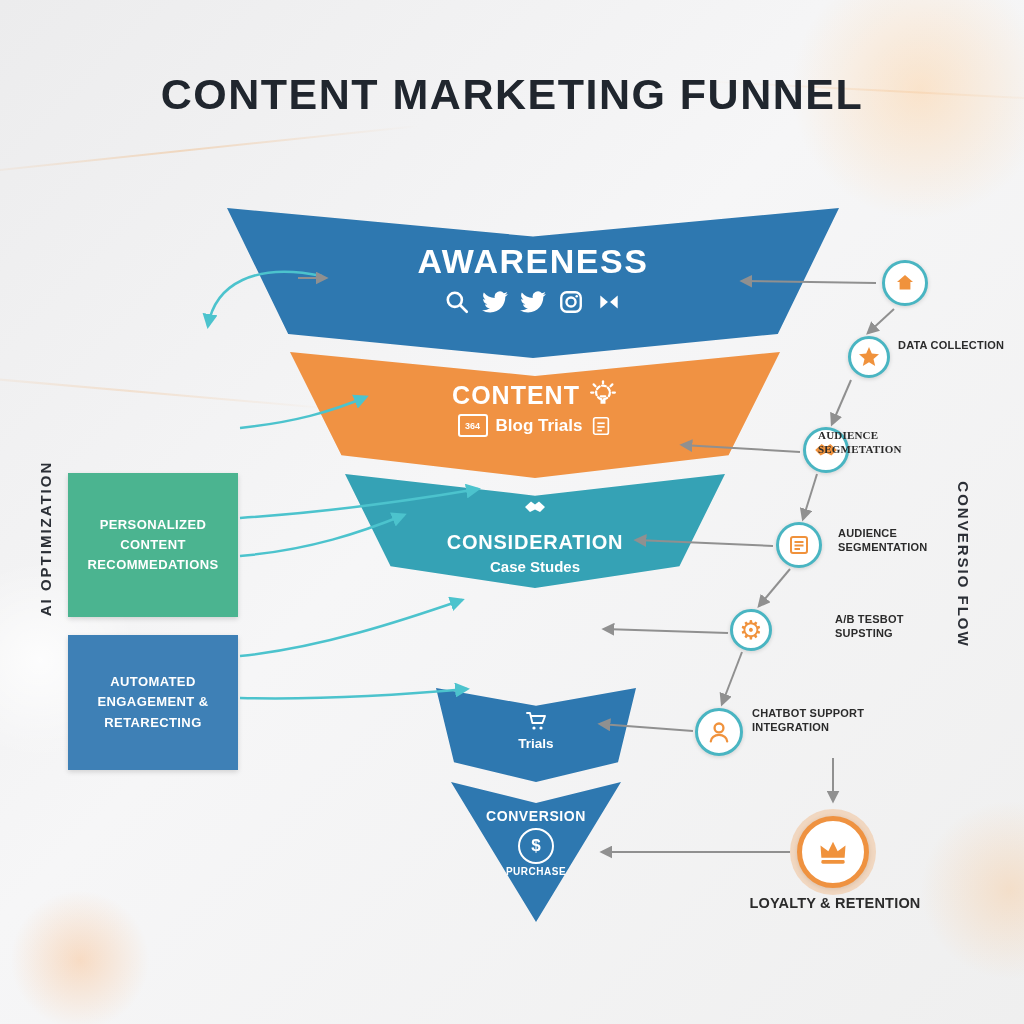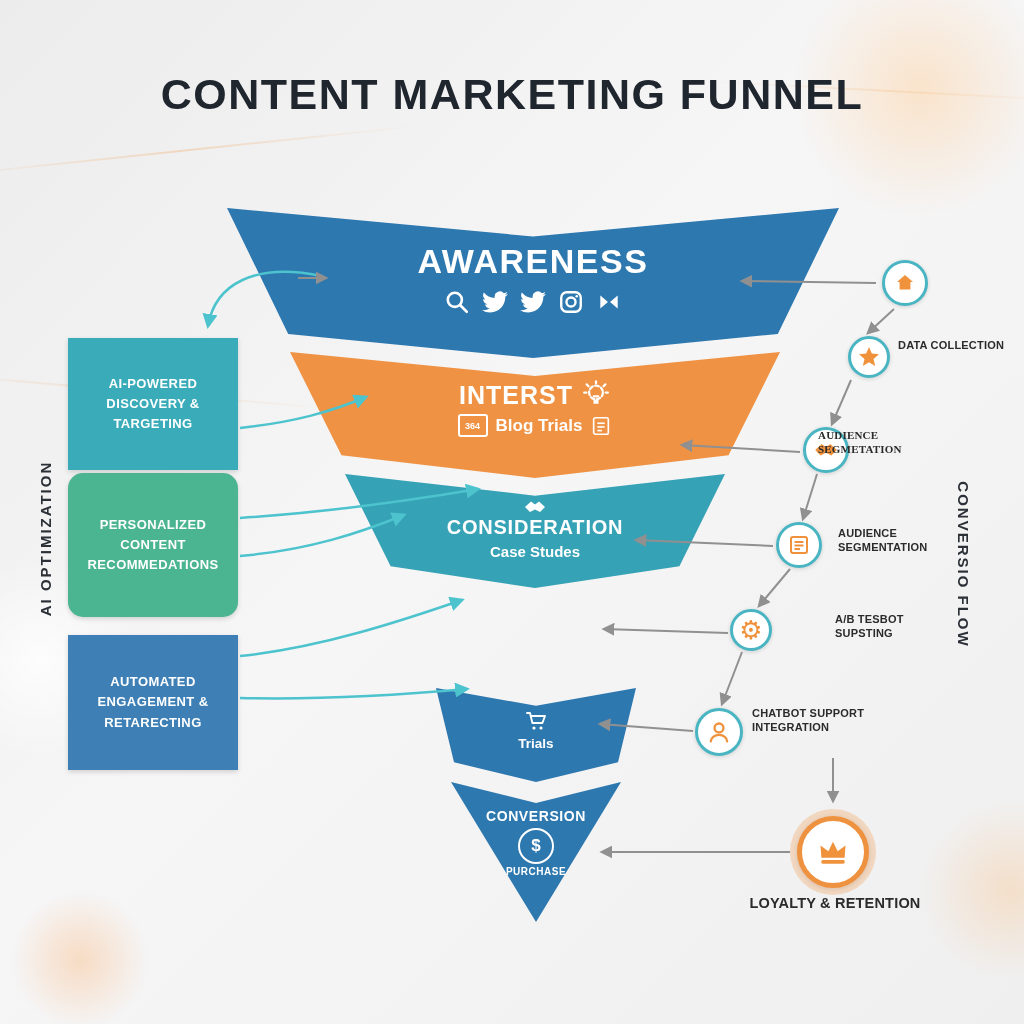--- a/index.html
+++ b/index.html
@@ -30,38 +30,38 @@
   .seg3{left:345px;top:474px;width:380px;height:114px;background:#35a2b5;padding-top:24px;
     clip-path:polygon(0% 0%,50% 19%,100% 0%,88% 81%,50% 100%,12% 81%);}
   .seg4{left:391px;top:584px;width:288px;height:108px;background:#4ab08f;padding-top:26px;
     clip-path:polygon(0% 0%,50% 18%,100% 0%,85% 80%,50% 100%,15% 80%);}
   .seg5{left:436px;top:688px;width:200px;height:94px;background:#2e78b0;padding-top:21px;
     clip-path:polygon(0% 0%,50% 19%,100% 0%,91% 79%,50% 100%,9% 79%);}
   .seg6{left:451px;top:782px;width:170px;height:140px;background:#2e78b0;padding-top:26px;
     clip-path:polygon(0% 0%,50% 15%,100% 0%,50% 100%);}
   .h1{font-size:34px;font-weight:800;letter-spacing:1.5px;}
   .h2{font-size:25px;font-weight:800;letter-spacing:1px;}
-  .h3{font-size:20px;font-weight:800;letter-spacing:.8px;}
+  .h3{font-size:20px;font-weight:800;letter-spacing:.8px;margin-top:15px;}
   .h4{font-size:19px;font-weight:800;letter-spacing:.8px;}
   .h6{font-size:14px;font-weight:800;letter-spacing:.6px;}
   .sub{font-size:15px;font-weight:600;margin-top:4px;}
   .sub5{font-size:13.5px;font-weight:600;margin-top:3px;}
   .iconrow{display:flex;align-items:center;gap:12px;margin-top:8px;}
   .trow{display:flex;align-items:center;gap:8px;}
   .dollar{width:32px;height:32px;border:2.5px solid #fff;border-radius:50%;
     display:flex;align-items:center;justify-content:center;font-weight:800;font-size:17px;margin:4px 0 2px;}
   .calc{width:26px;height:19px;border:2px solid #fff;border-radius:3px;
     display:flex;align-items:center;justify-content:center;font-size:9px;font-weight:700;}
 
   
   .lbox{position:absolute;left:68px;width:170px;color:#fff;display:flex;align-items:center;justify-content:center;
     font-size:13px;font-weight:700;letter-spacing:.4px;text-align:center;line-height:1.55;padding:8px;box-sizing:border-box;
     box-shadow:0 2px 5px rgba(0,0,0,.15);}
   .lb1{top:338px;height:132px;background:#3aacb9;}
-  .lb2{top:473px;height:144px;background:#4bb490;border-radius:15px;}
+  .lb2{top:473px;height:144px;background:#4bb490;}
   .lb3{top:635px;height:135px;background:#3e80b6;}
 
   
   .ric{position:absolute;border-radius:50%;background:#fff;border:3px solid #49b5c2;
     display:flex;align-items:center;justify-content:center;box-shadow:0 1px 4px rgba(0,0,0,.15);box-sizing:border-box;}
   .r1{left:882px;top:260px;width:46px;height:46px;}
   .r2{left:848px;top:336px;width:42px;height:42px;}
   .r3{left:803px;top:427px;width:46px;height:46px;}
   .r4{left:776px;top:522px;width:46px;height:46px;}
   .r5{left:730px;top:609px;width:42px;height:42px;}
@@ -169,21 +169,21 @@
         <svg width="26" height="26" viewBox="0 0 24 24" fill="#fff">
             <path d="M4 6 L11 12 L4 18 z"></path>
             <path d="M20 6 L13 12 L20 18 z"></path>
           </svg>
       </span>
     </div>
   </div>
 
   <div class="seg seg2">
     <div class="trow">
-      <div class="h2">INTERST</div>
+      <div class="h2">CONTENT</div>
       <span class="icon">
         <svg width="30" height="30" viewBox="0 0 24 24" fill="none" stroke="#fff" stroke-width="1.8" stroke-linecap="round">
           <circle cx="12" cy="10" r="5.5" stroke-dasharray="3 2"></circle>
           <path d="M10.2 13 h3.6"></path>
           <rect x="10" y="16" width="4" height="3" fill="#fff" stroke="none"></rect>
           <line x1="12" y1="1" x2="12" y2="2.6"></line>
           <line x1="4.5" y1="3.5" x2="6" y2="5"></line>
           <line x1="19.5" y1="3.5" x2="18" y2="5"></line>
           <line x1="2.5" y1="10" x2="4.3" y2="10"></line>
           <line x1="21.5" y1="10" x2="19.7" y2="10"></line>
@@ -230,23 +230,20 @@
 
   <div class="seg seg6">
     <div class="h6">CONVERSION</div>
     <div class="dollar">
         <span>$</span>
       </div>
     <div style="font-size:10px;font-weight:800;letter-spacing:.5px;">PURCHASE</div>
   </div>
 
   <div class="vlabel vleft">AI OPTIMIZATION</div>
-  <div class="lbox lb1">
-      <span>AI-POWERED DISCOVERY &amp; TARGETING</span>
-    </div>
   <div class="lbox lb2">
       <span>PERSONALIZED CONTENT RECOMMEDATIONS</span>
     </div>
   <div class="lbox lb3">
       <span>AUTOMATED ENGAGEMENT &amp; RETARECTING</span>
     </div>
 
   <div class="vlabel vright">CONVERSIO FLOW</div>
 
   <div class="ric r1">

